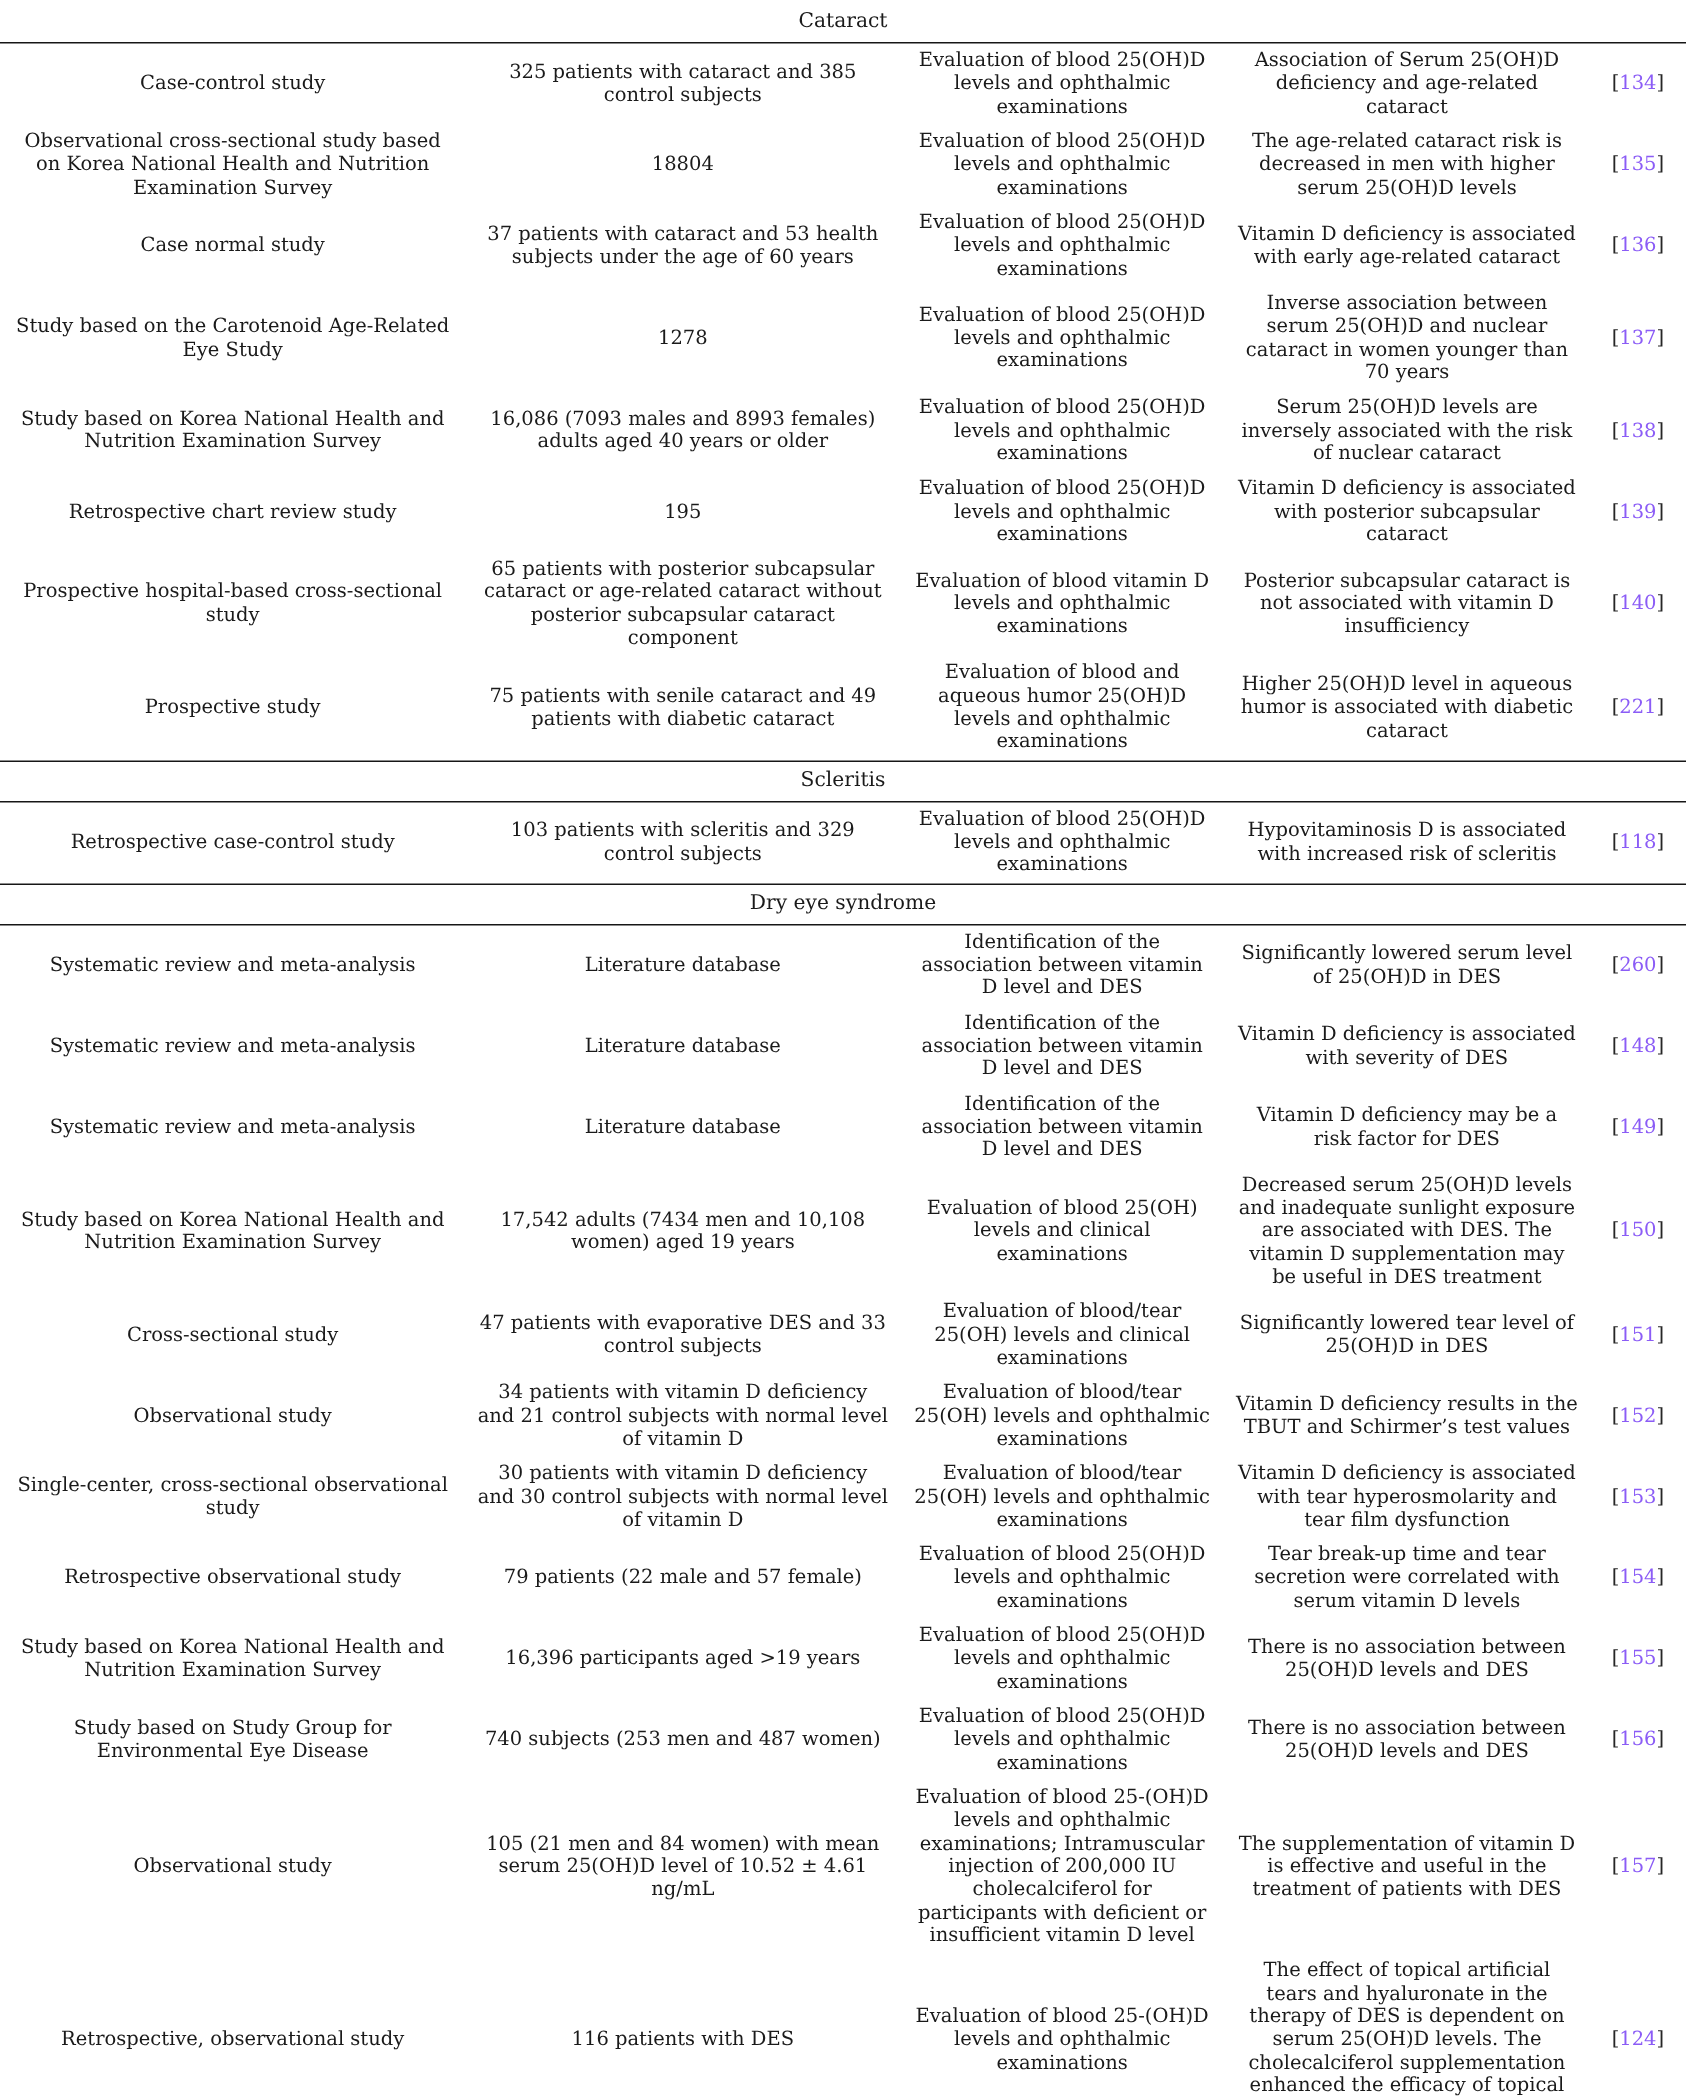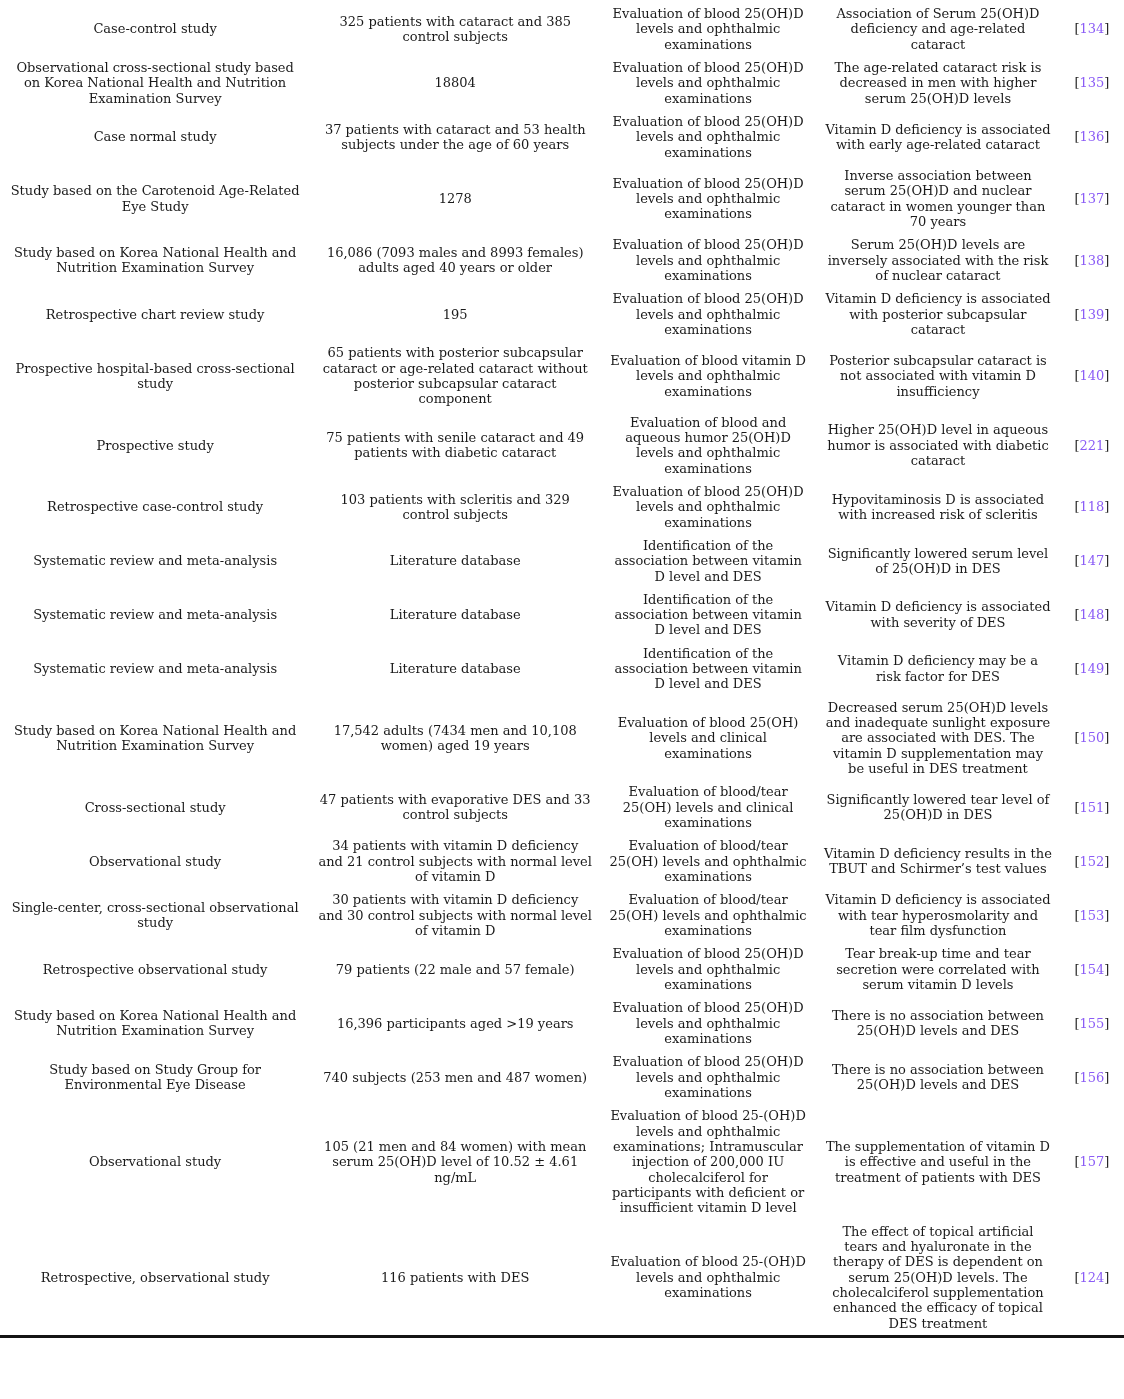--- a/index.html
+++ b/index.html
@@ -56,20 +56,23 @@
 <div class="page">
   <table class="study-table">
     <colgroup>
       <col style="width:27.6%">
       <col style="width:25.8%">
       <col style="width:19.2%">
       <col style="width:21.7%">
       <col style="width:5.7%">
     </colgroup>
     <tbody>
+  <tr class="section-row">
+    <td colspan="5">Cataract</td>
+  </tr>
 
   <tr class="data-row">
     <td>Case-control study</td>
     <td>325 patients with cataract and 385 control subjects</td>
     <td>Evaluation of blood 25(OH)D levels and ophthalmic examinations</td>
     <td>Association of Serum 25(OH)D deficiency and age-related cataract</td>
     <td><a class="cite"><span class="br">[</span><span class="num">134</span><span class="br">]</span></a></td>
   </tr>
 
   <tr class="data-row">
@@ -121,36 +124,42 @@
   </tr>
 
   <tr class="data-row">
     <td>Prospective study</td>
     <td>75 patients with senile cataract and 49 patients with diabetic cataract</td>
     <td>Evaluation of blood and aqueous humor 25(OH)D levels and ophthalmic examinations</td>
     <td>Higher 25(OH)D level in aqueous humor is associated with diabetic cataract</td>
     <td><a class="cite"><span class="br">[</span><span class="num">221</span><span class="br">]</span></a></td>
   </tr>
 
+  <tr class="section-row">
+    <td colspan="5">Scleritis</td>
+  </tr>
 
   <tr class="data-row">
     <td>Retrospective case-control study</td>
     <td>103 patients with scleritis and 329 control subjects</td>
     <td>Evaluation of blood 25(OH)D levels and ophthalmic examinations</td>
     <td>Hypovitaminosis D is associated with increased risk of scleritis</td>
     <td><a class="cite"><span class="br">[</span><span class="num">118</span><span class="br">]</span></a></td>
   </tr>
 
+  <tr class="section-row">
+    <td colspan="5">Dry eye syndrome</td>
+  </tr>
 
   <tr class="data-row">
     <td>Systematic review and meta-analysis</td>
     <td>Literature database</td>
     <td>Identification of the association between vitamin D level and DES</td>
     <td>Significantly lowered serum level of 25(OH)D in DES</td>
-    <td><a class="cite"><span class="br">[</span><span class="num">147</span><span class="br">]</span></a></td>
+    <td><a class="cite"><span class="br">[</span><span class="num">260</span><span class="br">]</span></a></td>
   </tr>
 
   <tr class="data-row">
     <td>Systematic review and meta-analysis</td>
     <td>Literature database</td>
     <td>Identification of the association between vitamin D level and DES</td>
     <td>Vitamin D deficiency is associated with severity of DES</td>
     <td><a class="cite"><span class="br">[</span><span class="num">148</span><span class="br">]</span></a></td>
   </tr>
 

